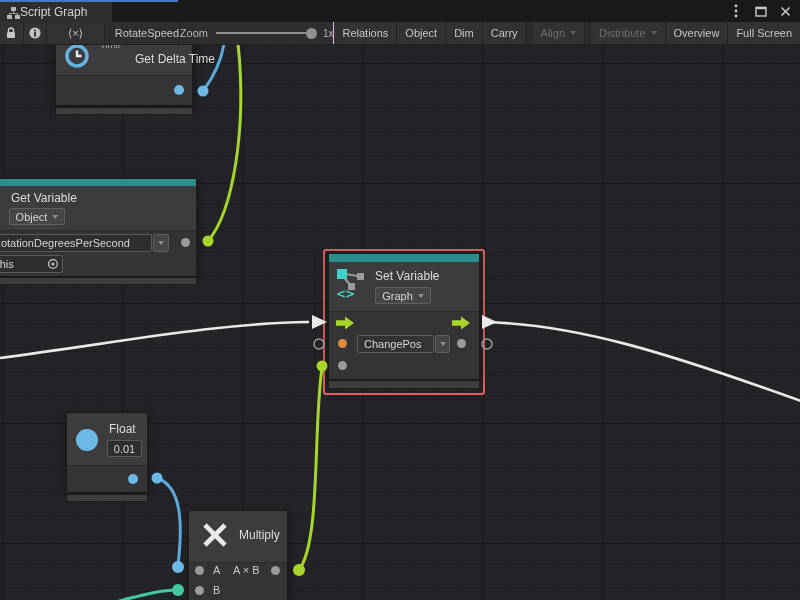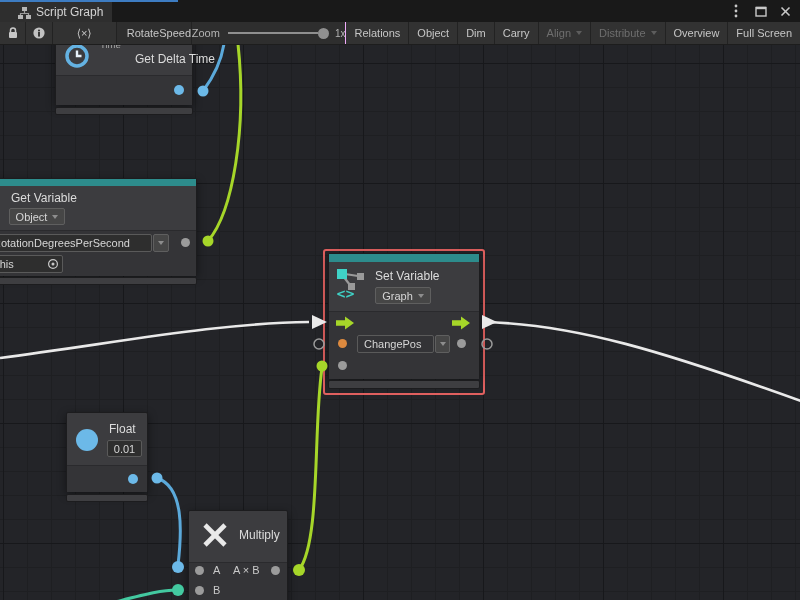--- a/index.html
+++ b/index.html
@@ -15,31 +15,31 @@
       linear-gradient(90deg, #17181b 1px, transparent 1px),
       linear-gradient(#1e1f22 1px, transparent 1px),
       linear-gradient(90deg, #1e1f22 1px, transparent 1px);
     background-size:120px 120px,120px 120px,24px 24px,24px 24px;
     background-position:3px 63px,3px 63px,3px 15px,3px 15px; }
 
   
   .tabbar { position:absolute; left:0; top:0; width:800px; height:22px; background:#191919; z-index:10; }
   .tab-focus-line { position:absolute; left:0; top:0; width:178px; height:2px; background:#3d7cc2; }
   .tab { position:absolute; left:0; top:2px; width:112px; height:20px; background:#2e2e2e;
-         display:flex; align-items:center; gap:5px; padding-left:18px; color:#d4d4d4; font-size:12px; }
+         display:flex; align-items:center; padding-left:7px; color:#d4d4d4; font-size:12px; }
   .wctrl { position:absolute; top:0; height:22px; display:flex; align-items:center; justify-content:center;
            width:24px; color:#c8c8c8; }
   
   .toolbar { position:absolute; left:0; top:22px; width:800px; height:23px; background:#2b2b2b;
              border-bottom:1px solid #1d1d1d; z-index:10; display:flex; align-items:stretch;
              color:#c6c6c6; font-size:11px; }
   .tbtn { display:flex; align-items:center; justify-content:center; border-right:1px solid #222;
           background:#323232; white-space:nowrap; }
   .tbtn.flat { background:#2e2e2e; }
-  .tbtn.disabled { color:#6e6e6e; }
+  .tbtn.disabled { color:#6e6e6e;margin-left:6px; }
   .caret { width:0; height:0; border-left:3.5px solid transparent; border-right:3.5px solid transparent;
            border-top:4px solid #8d8d8d; margin-left:5px; display:inline-block; }
   .tbtn.disabled .caret { border-top-color:#5d5d5d; }
   .zoom-track { width:90px; height:2px; background:#8f8f8f; margin:0 2px; }
   .zoom-handle { width:11px; height:11px; border-radius:50%; background:#909090; margin-left:-8px; }
 
   
   .node { position:absolute; background:#3c3c3f; border:1px solid #1c1c1e; border-radius:2px;
           box-shadow:0 3px 10px rgba(0,0,0,.45); z-index:2; color:#dedede; }
   .nbody { position:absolute; left:0; right:0; background:#343437; border-top:1px solid #2a2a2d; }

